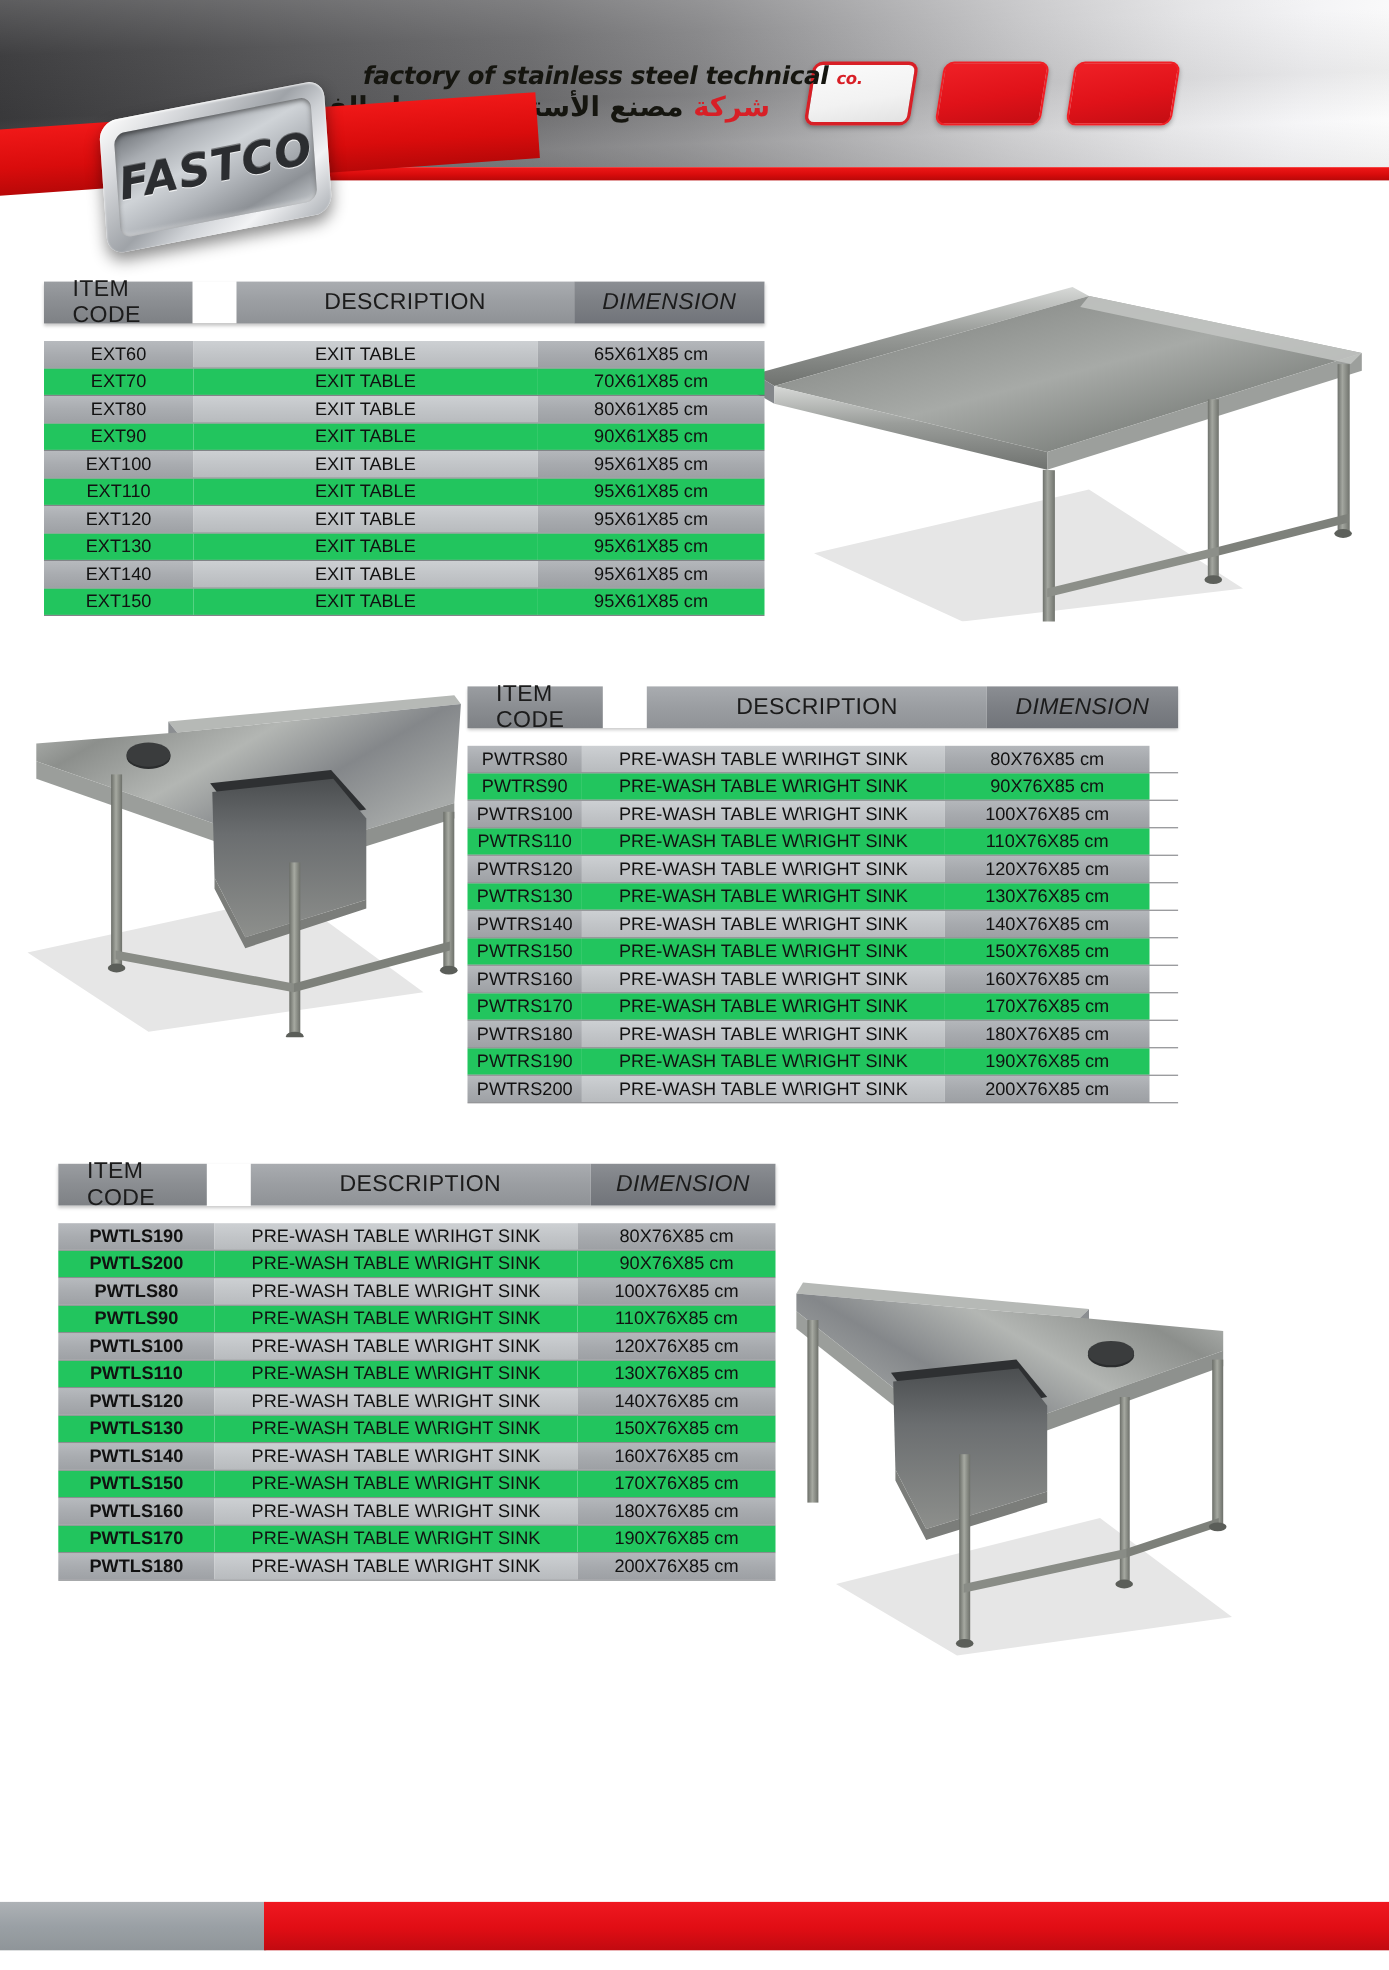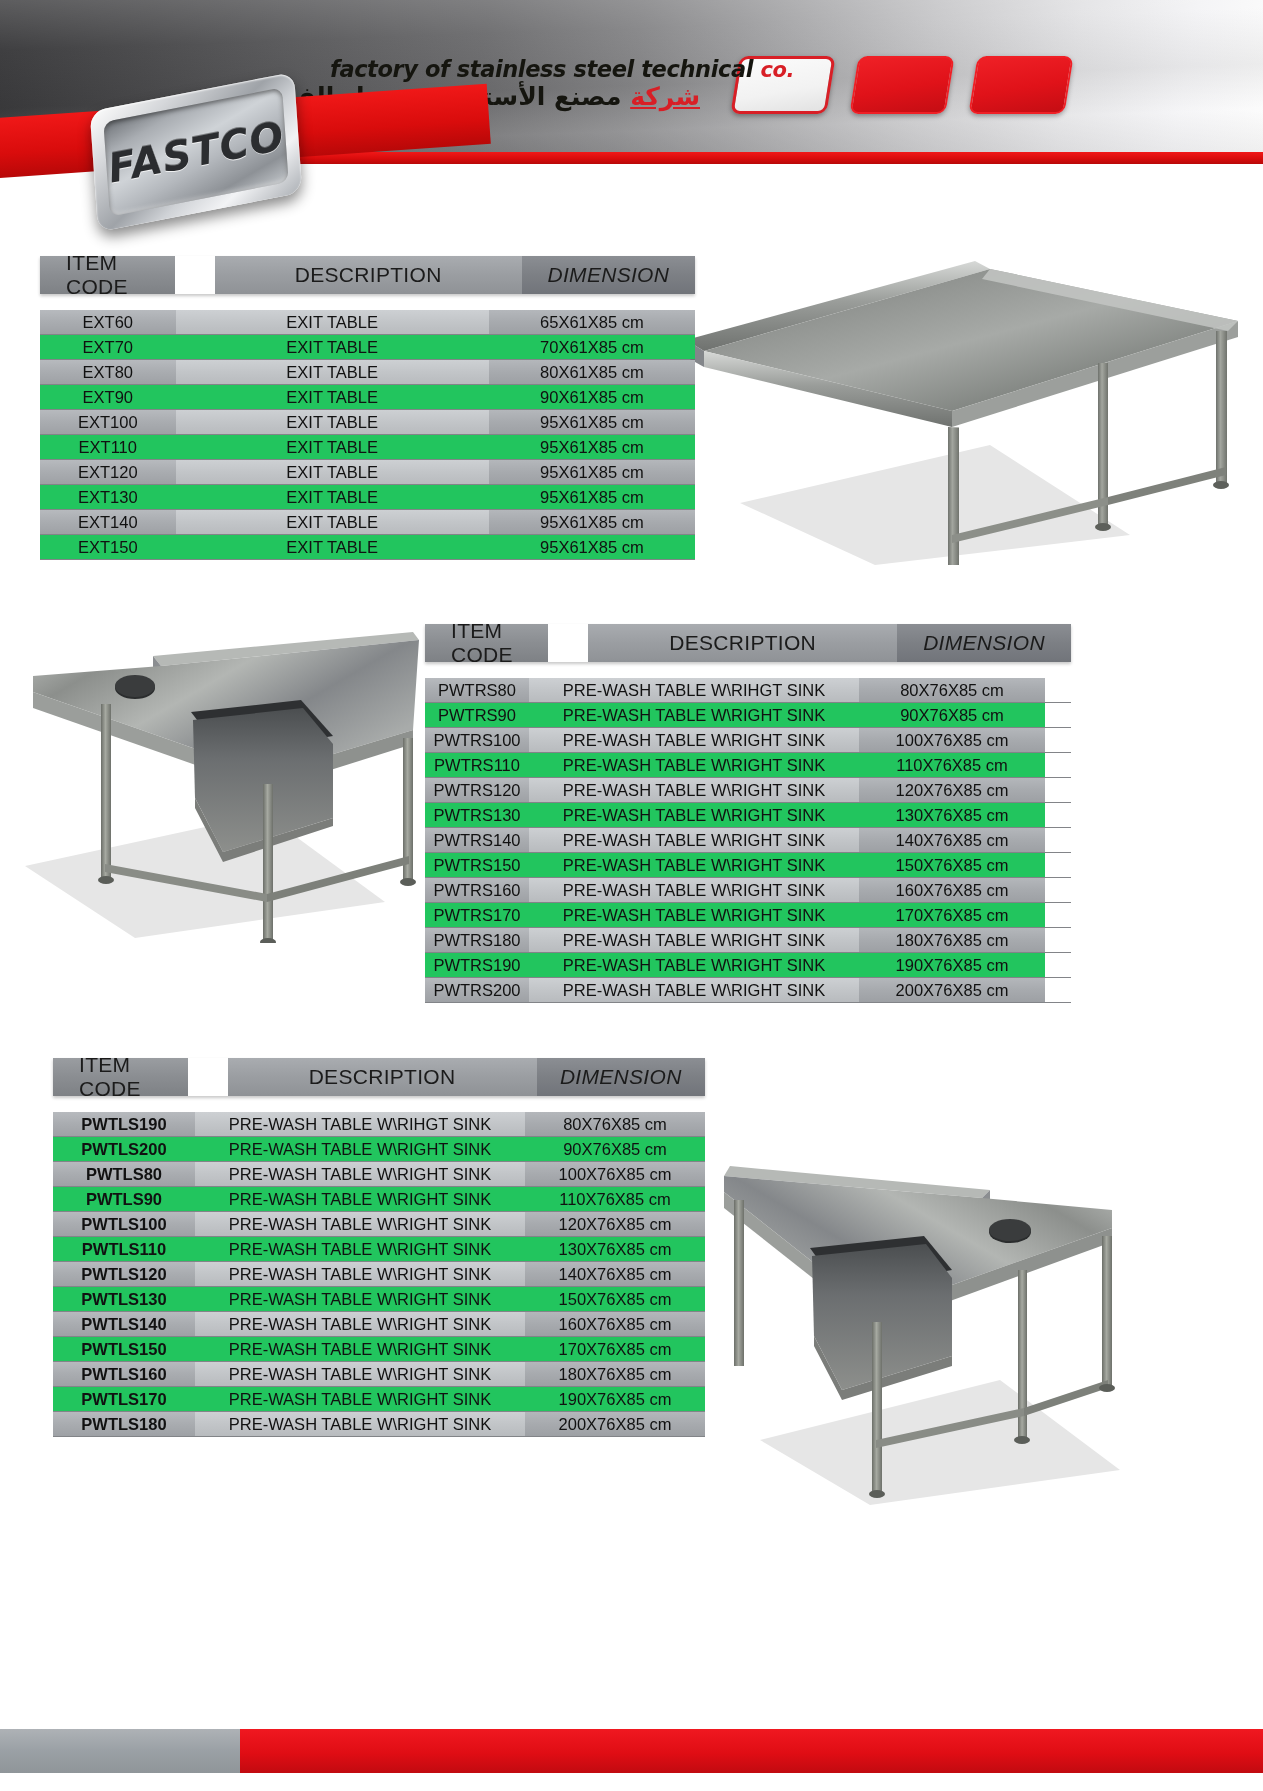--- a/index.html
+++ b/index.html
@@ -65,33 +65,33 @@
     font-style: italic;
     font-weight: bold;
     font-size: 22.5px;
     letter-spacing: -0.4px;
     color: #15150f;
     white-space: nowrap;
     line-height: 1.05;
   }
   .company-en .co {
     color: #d81f26;
-    font-size: 21px;
+    font-size: 15px;
   }
   .company-ar {
     font-family: "DejaVu Sans", sans-serif;
     font-weight: bold;
     font-size: 25px;
     color: #15150f;
     direction: rtl;
     white-space: nowrap;
     line-height: 1.15;
     margin-top: 1px;
   }
-  .company-ar .ar-red { color: #d81f26; text-decoration: underline; }
+  .company-ar .ar-red { color: #d81f26; }
 
   
   .logo-badge {
     position: absolute;
     left: 92px; top: 92px;
     width: 208px; height: 120px;
     transform: rotate(-11deg) skewX(-7deg);
   }
   .logo-outer {
     position: absolute; inset: 0;

